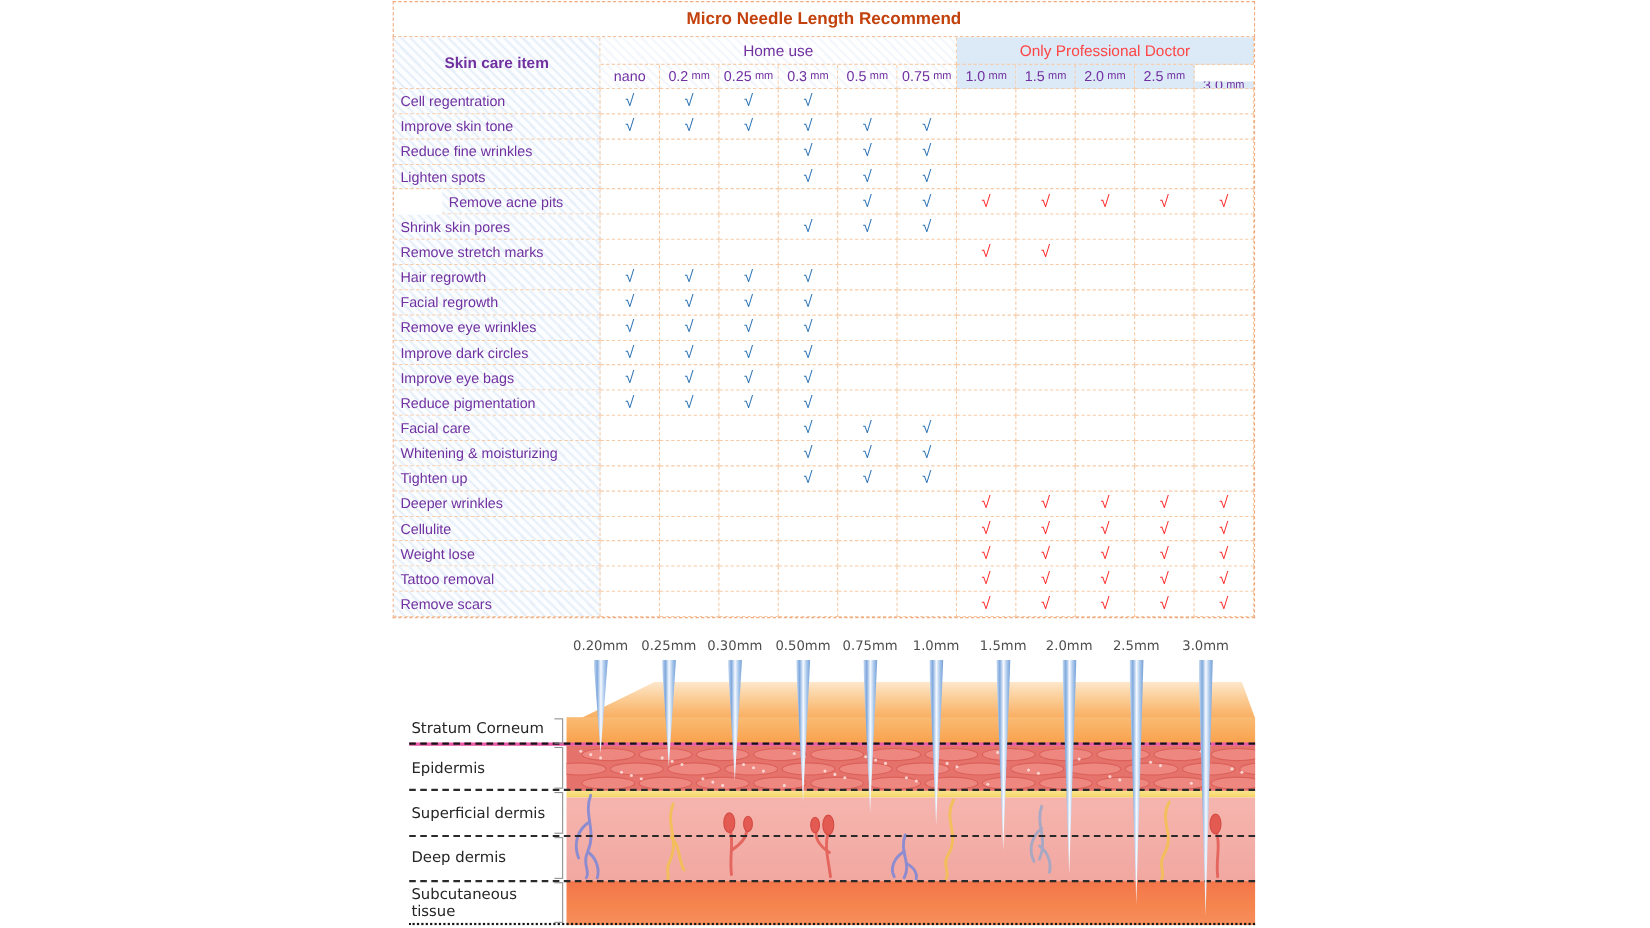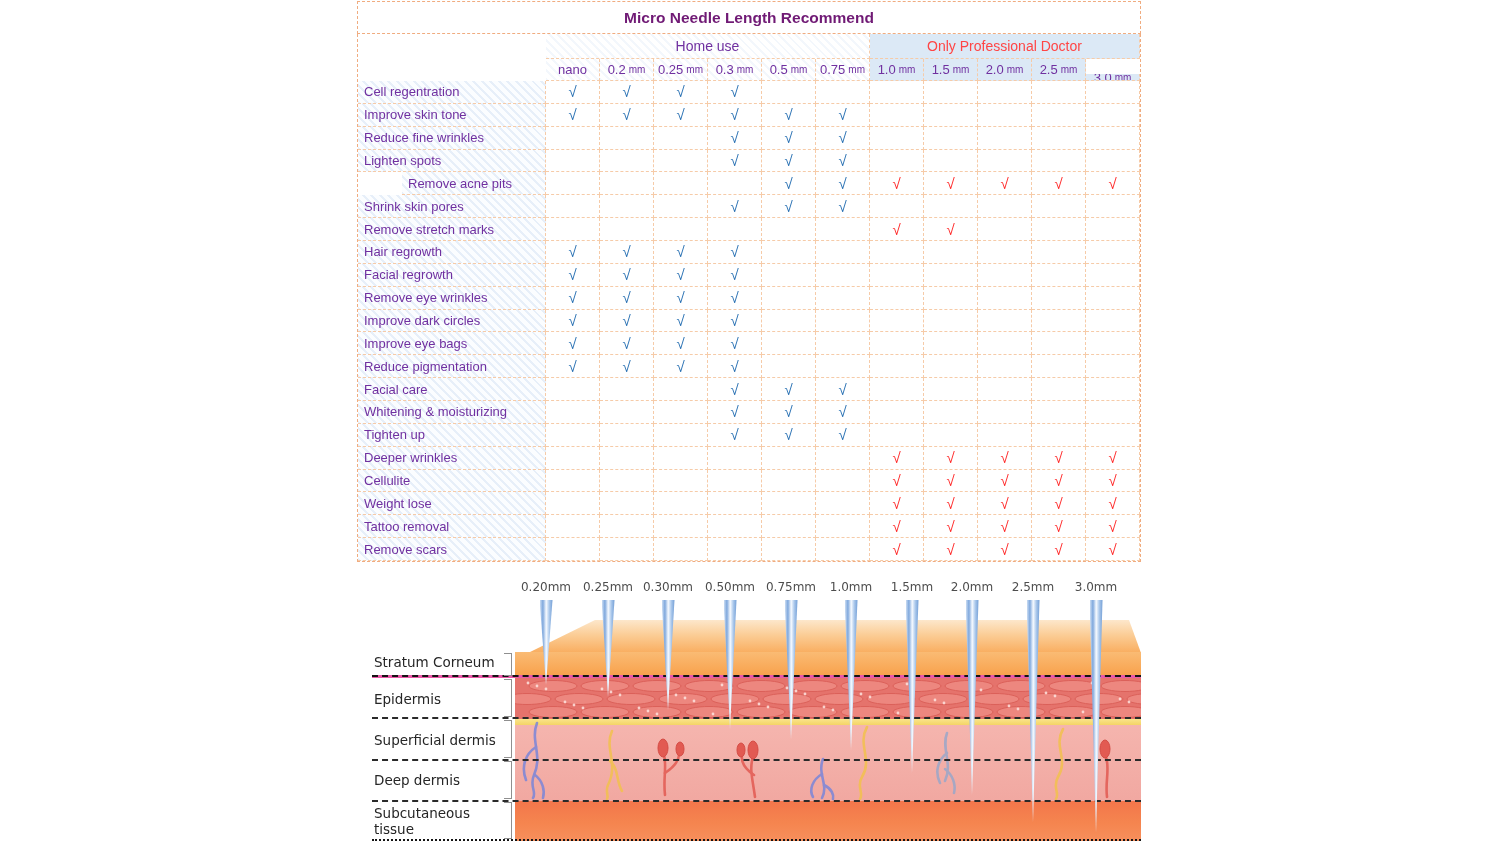--- a/index.html
+++ b/index.html
@@ -2,21 +2,21 @@
 <html><head>
 <meta charset="utf-8">
 <style>
   html,body{margin:0;padding:0;background:#ffffff;}
   body{width:1500px;height:844px;position:relative;overflow:hidden;
        font-family:"Liberation Sans",sans-serif;}
 
   
   .ntable{position:absolute;left:357px;top:1px;width:784px;}
   .ntitle{height:31px;border:1px dashed #F0AC80;display:flex;align-items:center;justify-content:center;
-          font-size:15.5px;font-weight:bold;color:#701a75;background:#fff;}
+          font-size:15.5px;font-weight:bold;color:#c2410c;background:#fff;}
   .ngrid{display:grid;width:100%;height:528px;box-sizing:border-box;
          grid-template-columns:188px repeat(11,1fr);
          grid-template-rows:25px 22px repeat(21,1fr);
          border:1px dashed #F0AC80;border-top:none;background:#fff;}
   .cell{box-sizing:border-box;border-right:1px dashed #F6CBA8;border-bottom:1px dashed #F6CBA8;
         display:flex;align-items:center;overflow:hidden;}
   .hatch{background:repeating-linear-gradient(45deg,#E7EFF9 0 2px,#FBFDFF 2px 6px);}
   .hatch-light{background:repeating-linear-gradient(45deg,#F3F7FC 0 2px,#FFFFFF 2px 6px);text-align:right;}
   .probg{background:#DCE9F6;}
   .corner{justify-content:center;font-size:14px;font-weight:bold;color:#7030A0;}
@@ -61,20 +61,21 @@
   .needle{position:absolute;top:600px;width:13px;z-index:4;
           clip-path:polygon(0% 0%,100% 0%,50% 100%);
           background:linear-gradient(90deg,#CBDDF3 0%,#7FA8DD 22%,#F6FAFF 48%,#A9C7EB 72%,#6E9BD4 100%);}
 </style>
 </head>
 <body>
 
 <div class="ntable">
   <div class="ntitle">Micro Needle Length Recommend</div>
   <div class="ngrid">
+    <div class="cell hatch corner" style="grid-column:1;grid-row:1/3;">Skin care item</div>
     <div class="cell hatch-light group home" style="grid-column:2/8;grid-row:1;">Home use</div>
     <div class="cell probg group pro" style="grid-column:8/13;grid-row:1;">Only Professional Doctor</div>
 
   <div class="cell colhead hatch-light" style="grid-area: 2 / 2;">
         <span>nano</span>
       </div>
       <div class="cell colhead hatch-light" style="grid-area: 2 / 3;">
         <span>0.2</span>
         <span class="unit">mm</span>
       </div>

